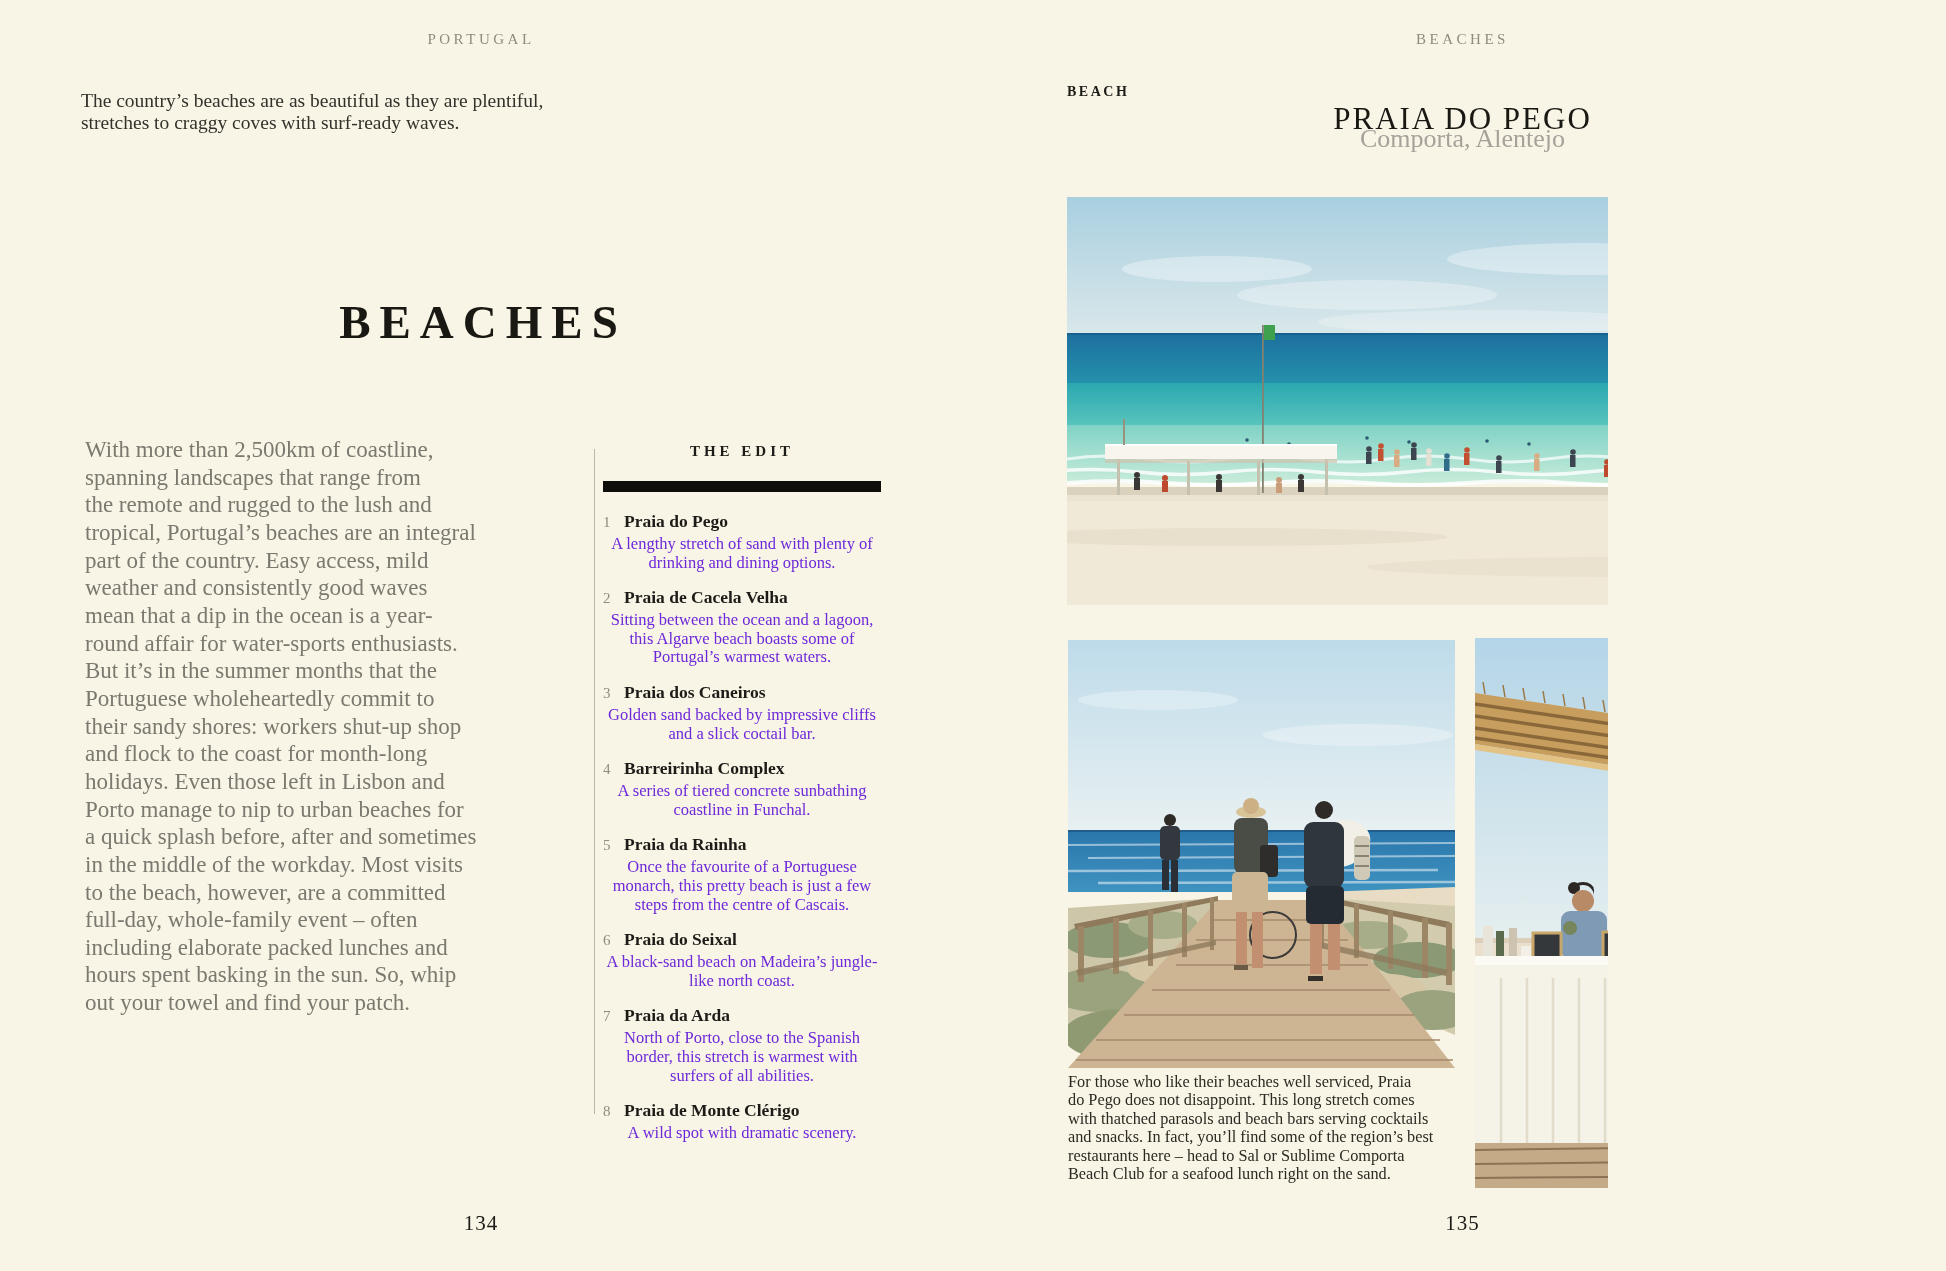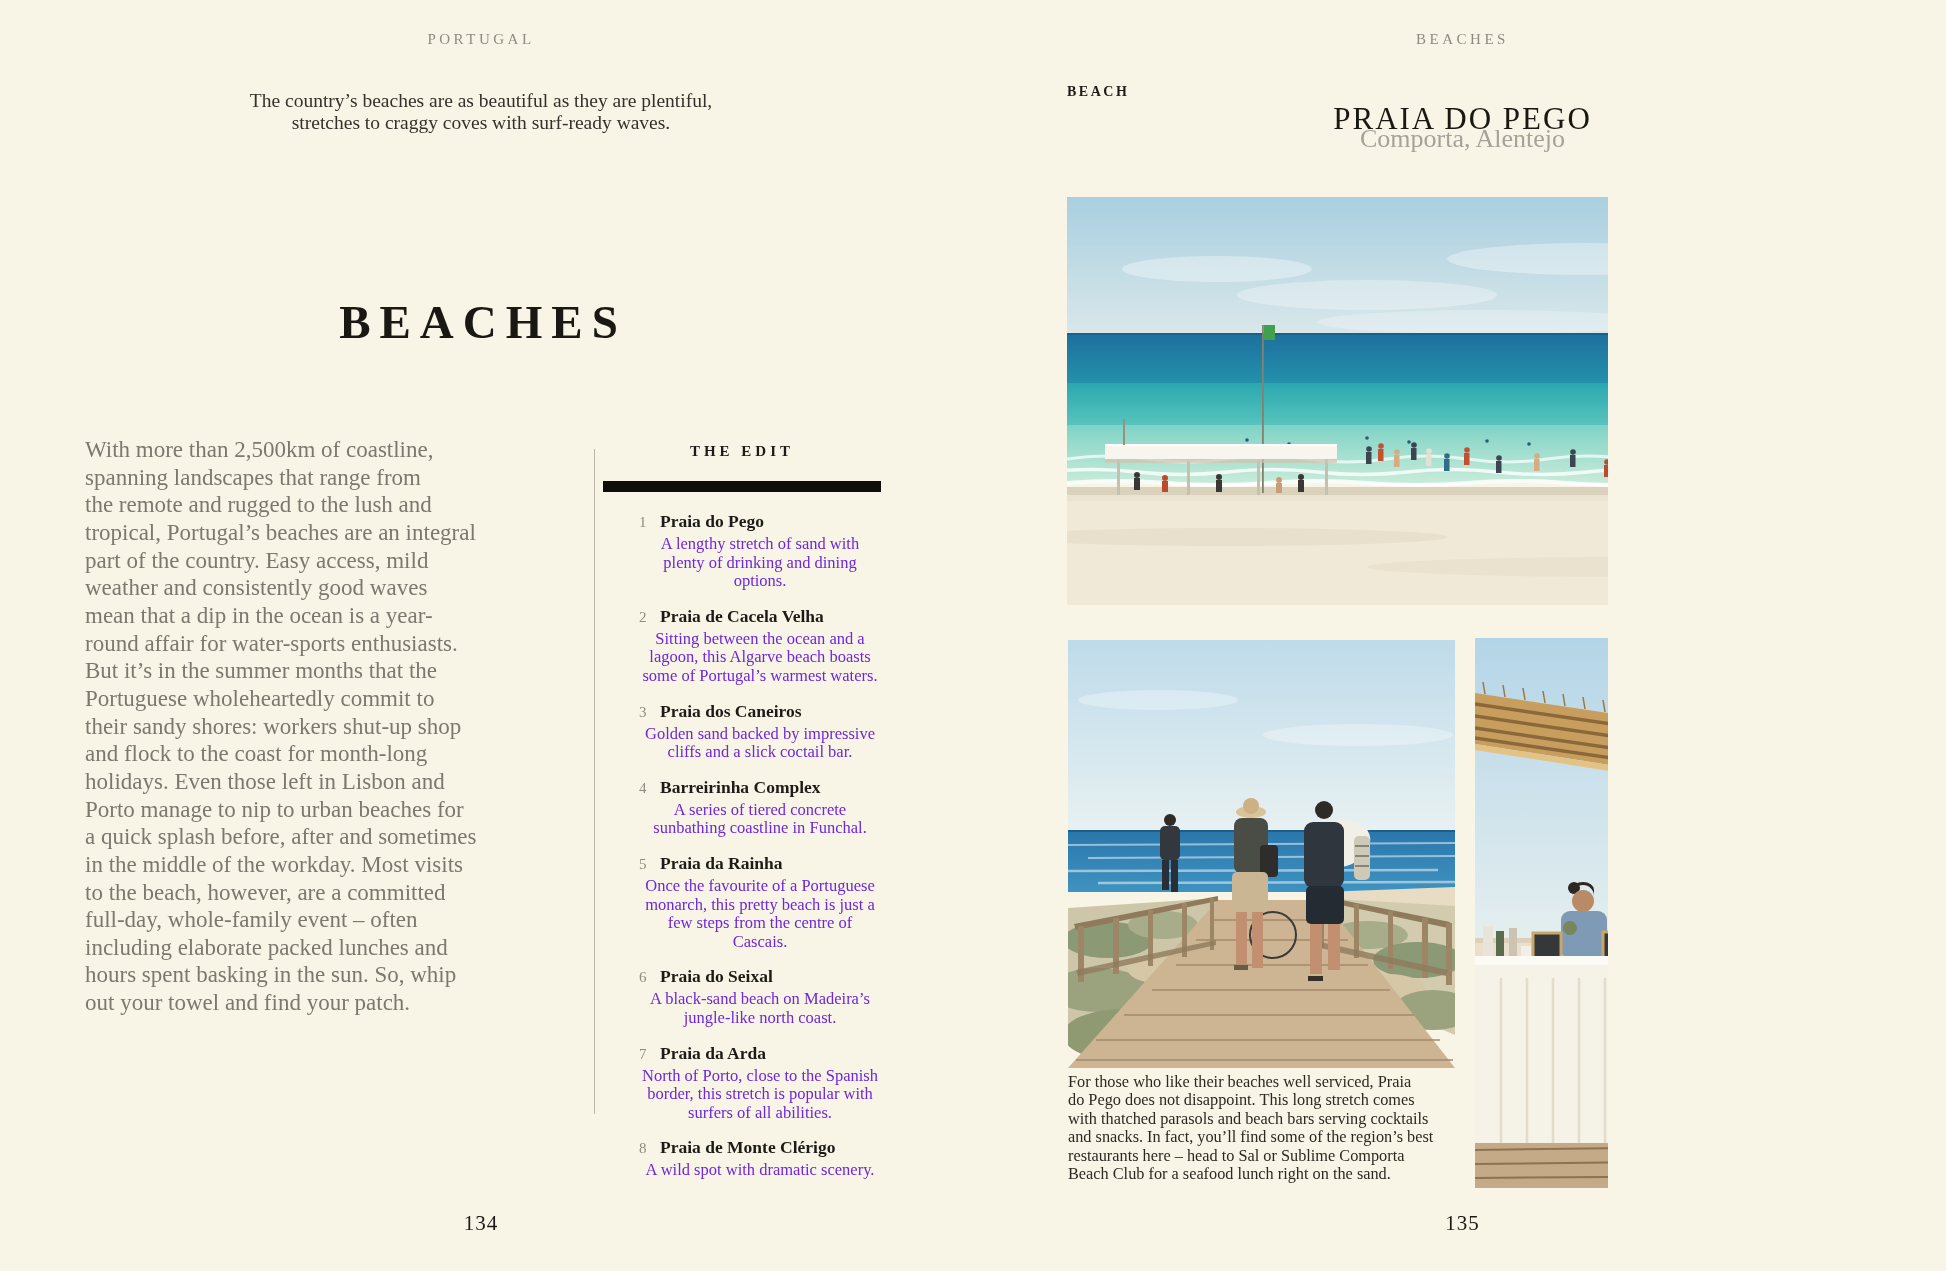--- a/index.html
+++ b/index.html
@@ -4,30 +4,30 @@
 <style>
   html,body{margin:0;padding:0;background:#f9f5e6;}
   .spread{position:relative;width:1608px;height:1271px;background:#f9f5e6;overflow:hidden;
           font-family:"Liberation Serif","DejaVu Serif",serif;color:#1c1b17;}
   .abs{position:absolute;}
   .nowrap{white-space:nowrap;}
 
   
   .running-head{font-size:15px;letter-spacing:3.5px;color:#8f8b80;text-align:center;}
   .rh-left{left:131px;top:31px;width:700px;}
-  .intro{left:81px;top:90px;width:800px;text-align:center;font-size:19.5px;line-height:22.4px;color:#33312b;}
+  .intro{left:81px;top:90px;width:800px;font-size:19.5px;line-height:22.4px;color:#33312b;}
   .big-title{left:83px;top:295px;width:800px;text-align:center;font-size:47px;letter-spacing:9px;
              font-weight:600;color:#191813;}
   .body-col{left:85px;top:436px;width:520px;font-size:23px;line-height:27.65px;color:#7b786f;}
   .divider{left:594px;top:449px;width:1px;height:665px;background:#bcb7aa;}
   .edit-col{left:603px;top:443px;width:278px;}
   .edit-head{font-size:15px;font-weight:700;letter-spacing:4px;color:#1c1b17;text-align:center;}
   .edit-bar{height:11px;background:#0e0d0a;margin-top:21px;}
   .edit-items{margin-top:18px;}
-  .edit-item{margin-bottom:14px;margin-left:36px;}
+  .edit-item{margin-bottom:14px;}
   .edit-item-title{font-size:17.5px;font-weight:700;color:#1c1b17;line-height:22px;}
   .edit-item-title .n{display:inline-block;width:21px;font-weight:400;font-size:15px;color:#8f8b80;}
   .edit-item-desc{font-size:16.5px;line-height:18.6px;color:#6d28d9;margin-top:2px;text-align:center;}
   .pagenum{font-size:21px;letter-spacing:1px;color:#1b1a16;text-align:center;}
   .pn-left{left:131px;top:1211px;width:700px;}
   .pn-right{left:1067px;top:1211px;width:791px;}
 
   
   .rh-right{left:1067px;top:31px;width:791px;}
   .kicker{left:1067px;top:84px;width:791px;text-align:left;font-size:14px;font-weight:700;
@@ -111,21 +111,21 @@
       <div class="edit-item">
         <div class="edit-item-title"><span class="n">5</span><span>Praia da Rainha</span></div>
         <div class="edit-item-desc">Once the favourite of a Portuguese monarch, this pretty beach is just a few steps from the centre of Cascais.</div>
       </div>
       <div class="edit-item">
         <div class="edit-item-title"><span class="n">6</span><span>Praia do Seixal</span></div>
         <div class="edit-item-desc">A black-sand beach on Madeira’s jungle-like north coast.</div>
       </div>
       <div class="edit-item">
         <div class="edit-item-title"><span class="n">7</span><span>Praia da Arda</span></div>
-        <div class="edit-item-desc">North of Porto, close to the Spanish border, this stretch is popular with surfers of all abilities.</div>
+        <div class="edit-item-desc">North of Porto, close to the Spanish border, this stretch is warmest with surfers of all abilities.</div>
       </div>
       <div class="edit-item">
         <div class="edit-item-title"><span class="n">8</span><span>Praia de Monte Clérigo</span></div>
         <div class="edit-item-desc">A wild spot with dramatic scenery.</div>
       </div>
     </div>
   </div>
 
   <div class="abs pagenum pn-left">134</div>
 

